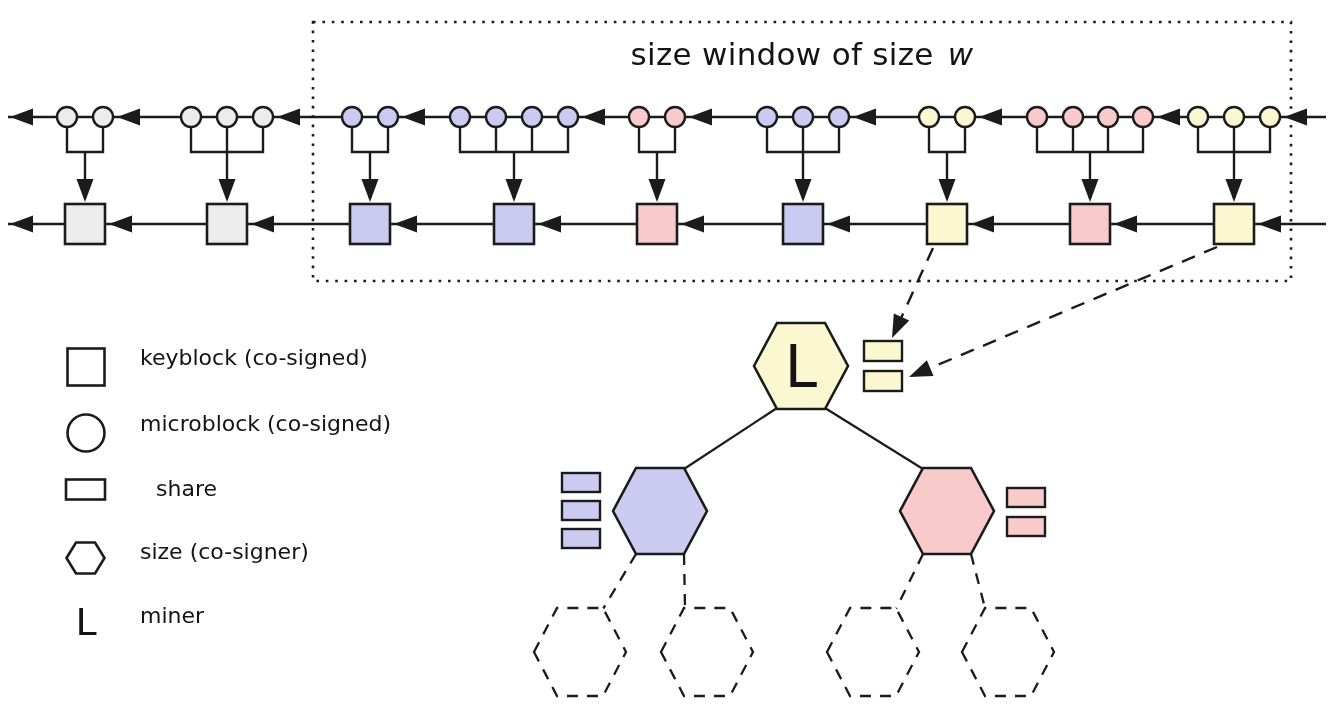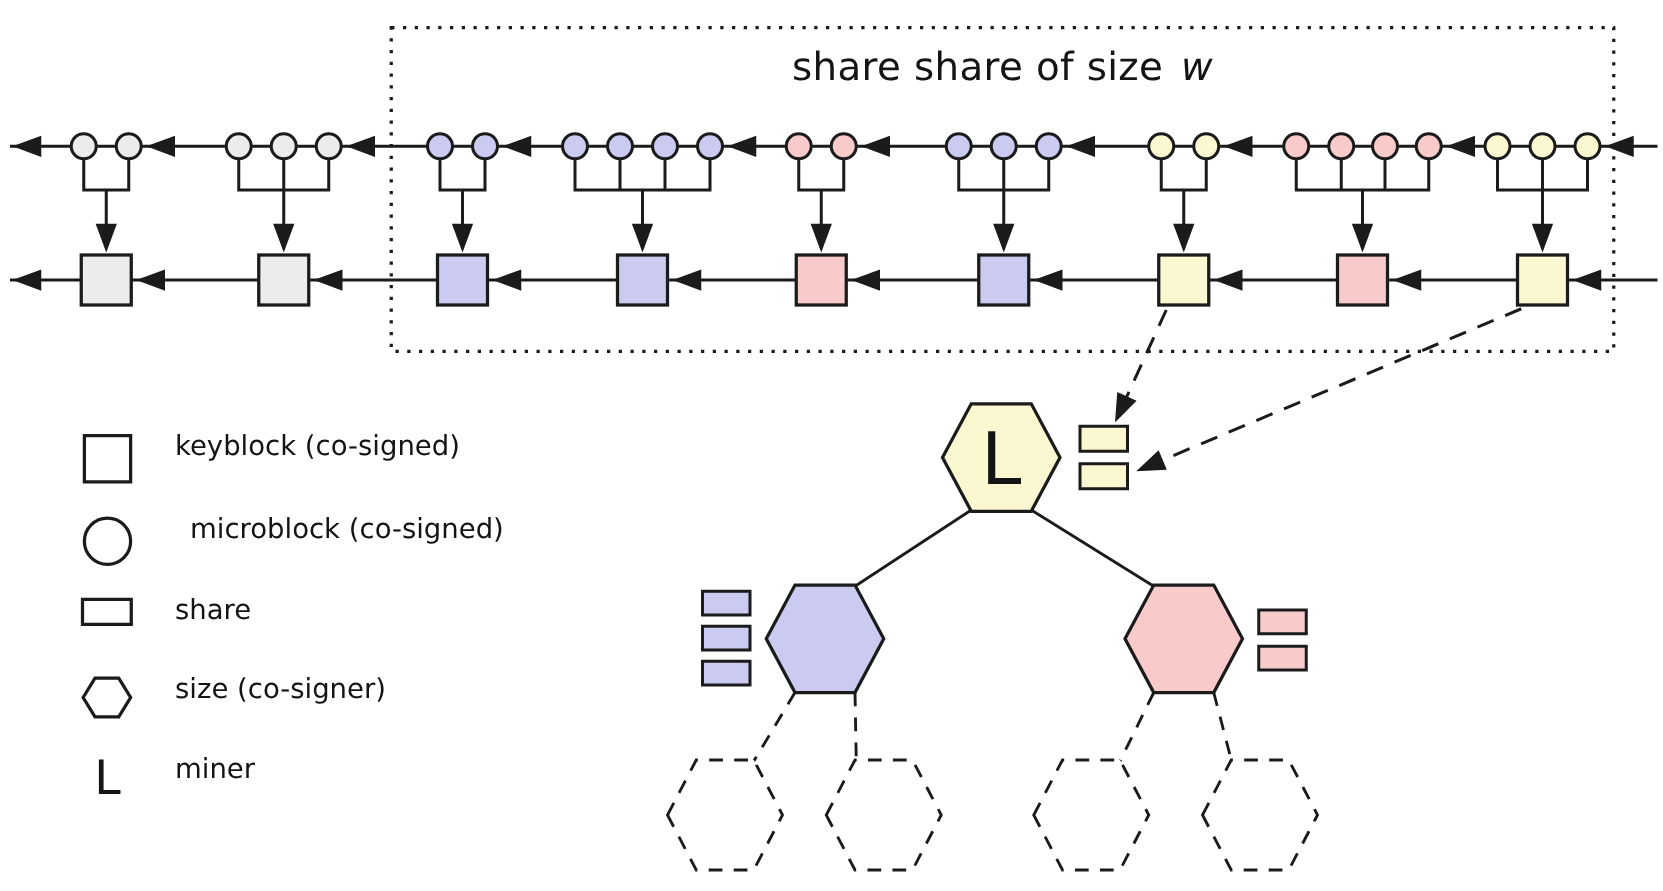--- a/index.html
+++ b/index.html
@@ -11,21 +11,21 @@
   .window-title{
     position:absolute;left:313px;top:36px;width:978px;text-align:center;
     font-size:31px;color:#141414;letter-spacing:.3px;white-space:pre;
   }
   .mvar{font-style:italic;margin-left:4px;}
   .legend{position:absolute;left:60px;top:0;width:400px;height:713px;}
   .legend-row{position:absolute;left:0;display:flex;align-items:flex-start;height:44px;}
   .legend-icon{width:52px;display:flex;justify-content:center;align-items:center;}
   .legend-label{margin-left:28px;font-size:22px;color:#141414;white-space:nowrap;}
   .legend-L{display:block;width:100%;text-align:center;font-size:38px;color:#141414;line-height:1;}
-  .row-keyblock{top:345px;} .row-microblock{top:411px;gap:12px;} .row-share{top:476px;}
+  .row-keyblock{top:345px;} .row-microblock{top:411px;} .row-share{top:476px;gap:16px;}
   .row-miner{top:539px;} .row-leader{top:603px;}
 </style>
 </head>
 <body>
 
 <div class="stage">
 
   <svg class="fig" id="fig" width="1330" height="713" viewBox="0 0 1330 713">
       <rect x="313" y="22" width="978" height="259" fill="none" stroke="#1b1b1b" stroke-width="2.6" stroke-dasharray="2.6 6.8"></rect>
       <line x1="8" y1="117" x2="1326" y2="117" stroke="#1b1b1b" stroke-width="2.4"></line>
@@ -131,21 +131,21 @@
       <rect x="562" y="501" width="38" height="19" fill="#cbcbf2" stroke="#1b1b1b" stroke-width="2.4"></rect>
       <rect x="562" y="529" width="38" height="19" fill="#cbcbf2" stroke="#1b1b1b" stroke-width="2.4"></rect>
       <rect x="1007" y="488" width="38" height="19" fill="#f8caca" stroke="#1b1b1b" stroke-width="2.4"></rect>
       <rect x="1007" y="517" width="38" height="19" fill="#f8caca" stroke="#1b1b1b" stroke-width="2.4"></rect>
       <line x1="933" y1="248" x2="896.9747753451991" y2="327.07976143736784" stroke="#1b1b1b" stroke-width="2.4" stroke-dasharray="14 10"></line>
       <polygon points="0,0 -23,-8.5 -23,8.5" transform="translate(892,338) rotate(114.49190102823157)" fill="#1b1b1b"></polygon>
       <line x1="1217" y1="247" x2="920.0555663214357" y2="372.3336895396538" stroke="#1b1b1b" stroke-width="2.4" stroke-dasharray="14 10"></line>
       <polygon points="0,0 -23,-8.5 -23,8.5" transform="translate(909,377) rotate(157.11646558554304)" fill="#1b1b1b"></polygon>
     </svg>
 
-  <div class="window-title"><span>share share of size </span><span class="mvar">w</span></div>
+  <div class="window-title"><span>size window of size </span><span class="mvar">w</span></div>
 
   <div class="legend">
 
     <div class="legend-row row-keyblock">
       <span class="legend-icon">
         <svg width="44" height="44">
             <rect x="3.5" y="3.5" width="37" height="37" fill="#ffffff" stroke="#1b1b1b" stroke-width="2.6"></rect>
           </svg>
       </span>
       <span class="legend-label">keyblock (co-signed)</span>

